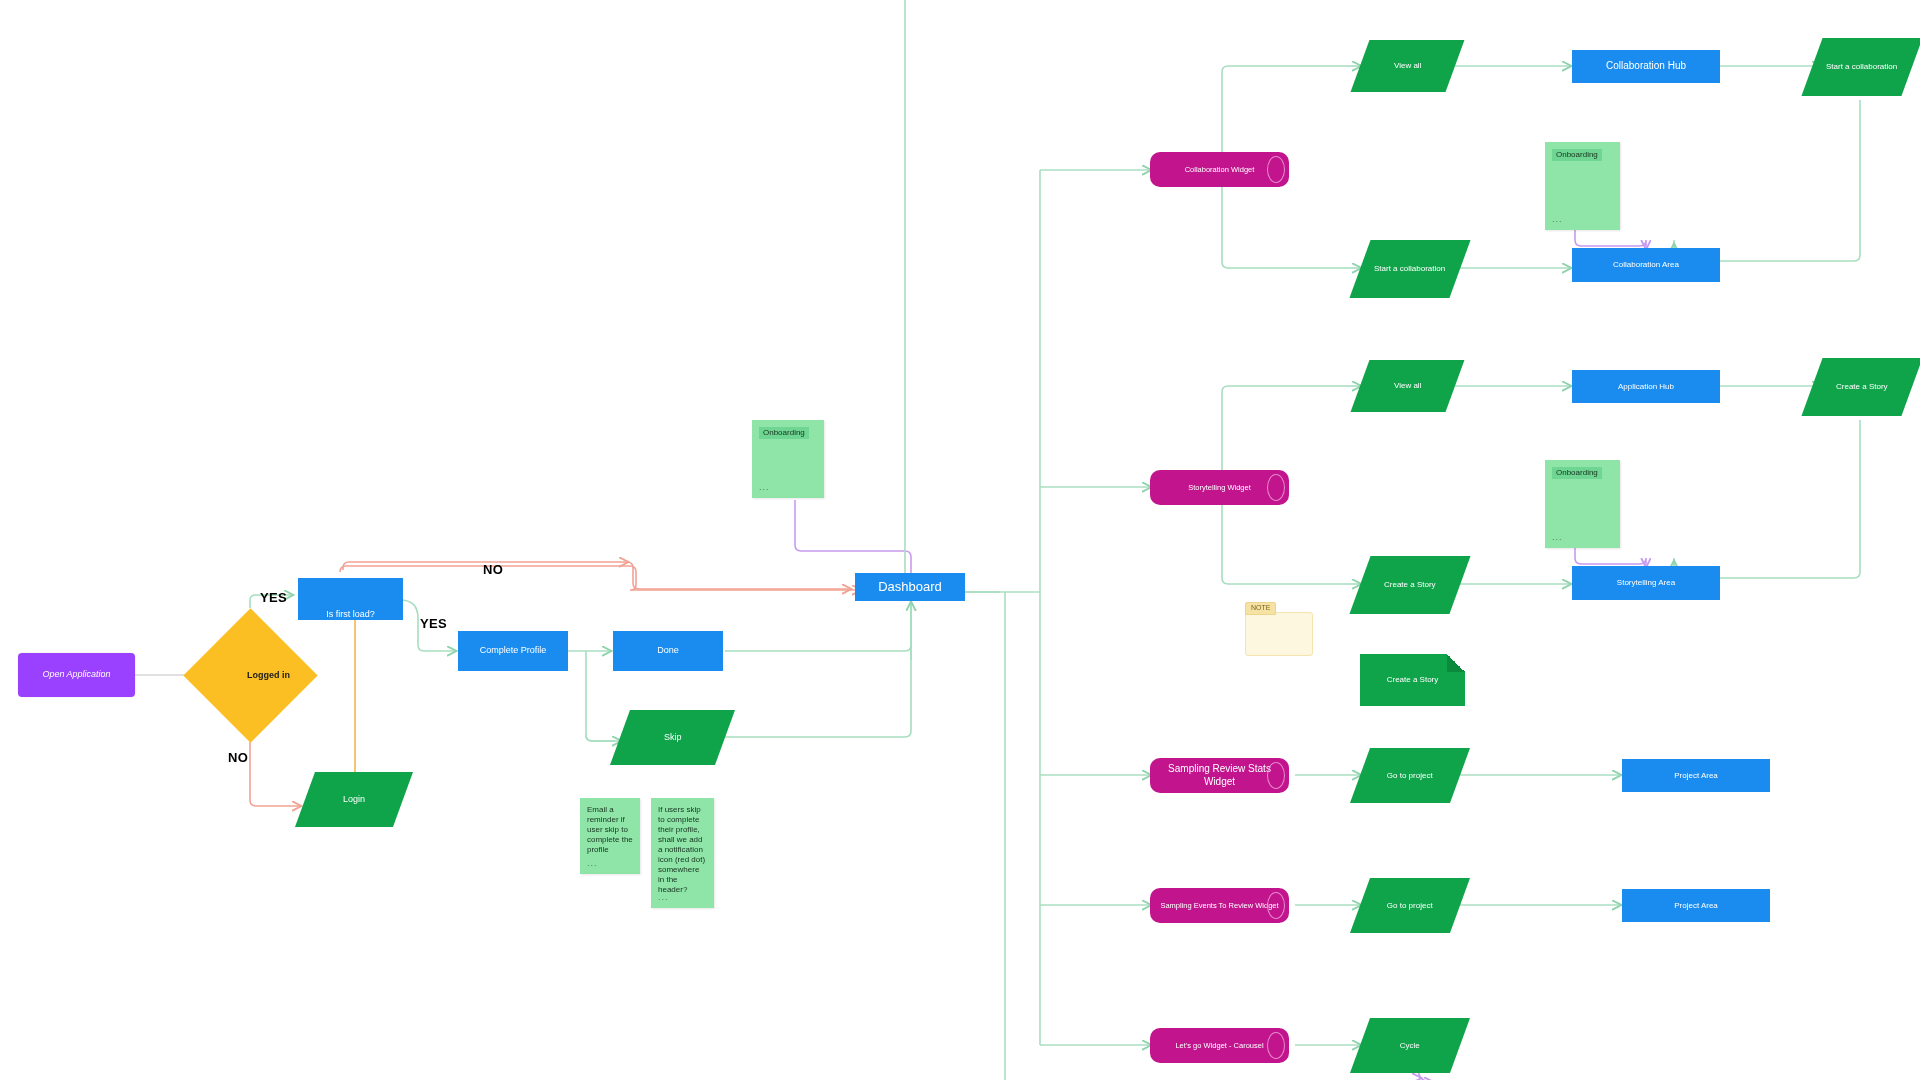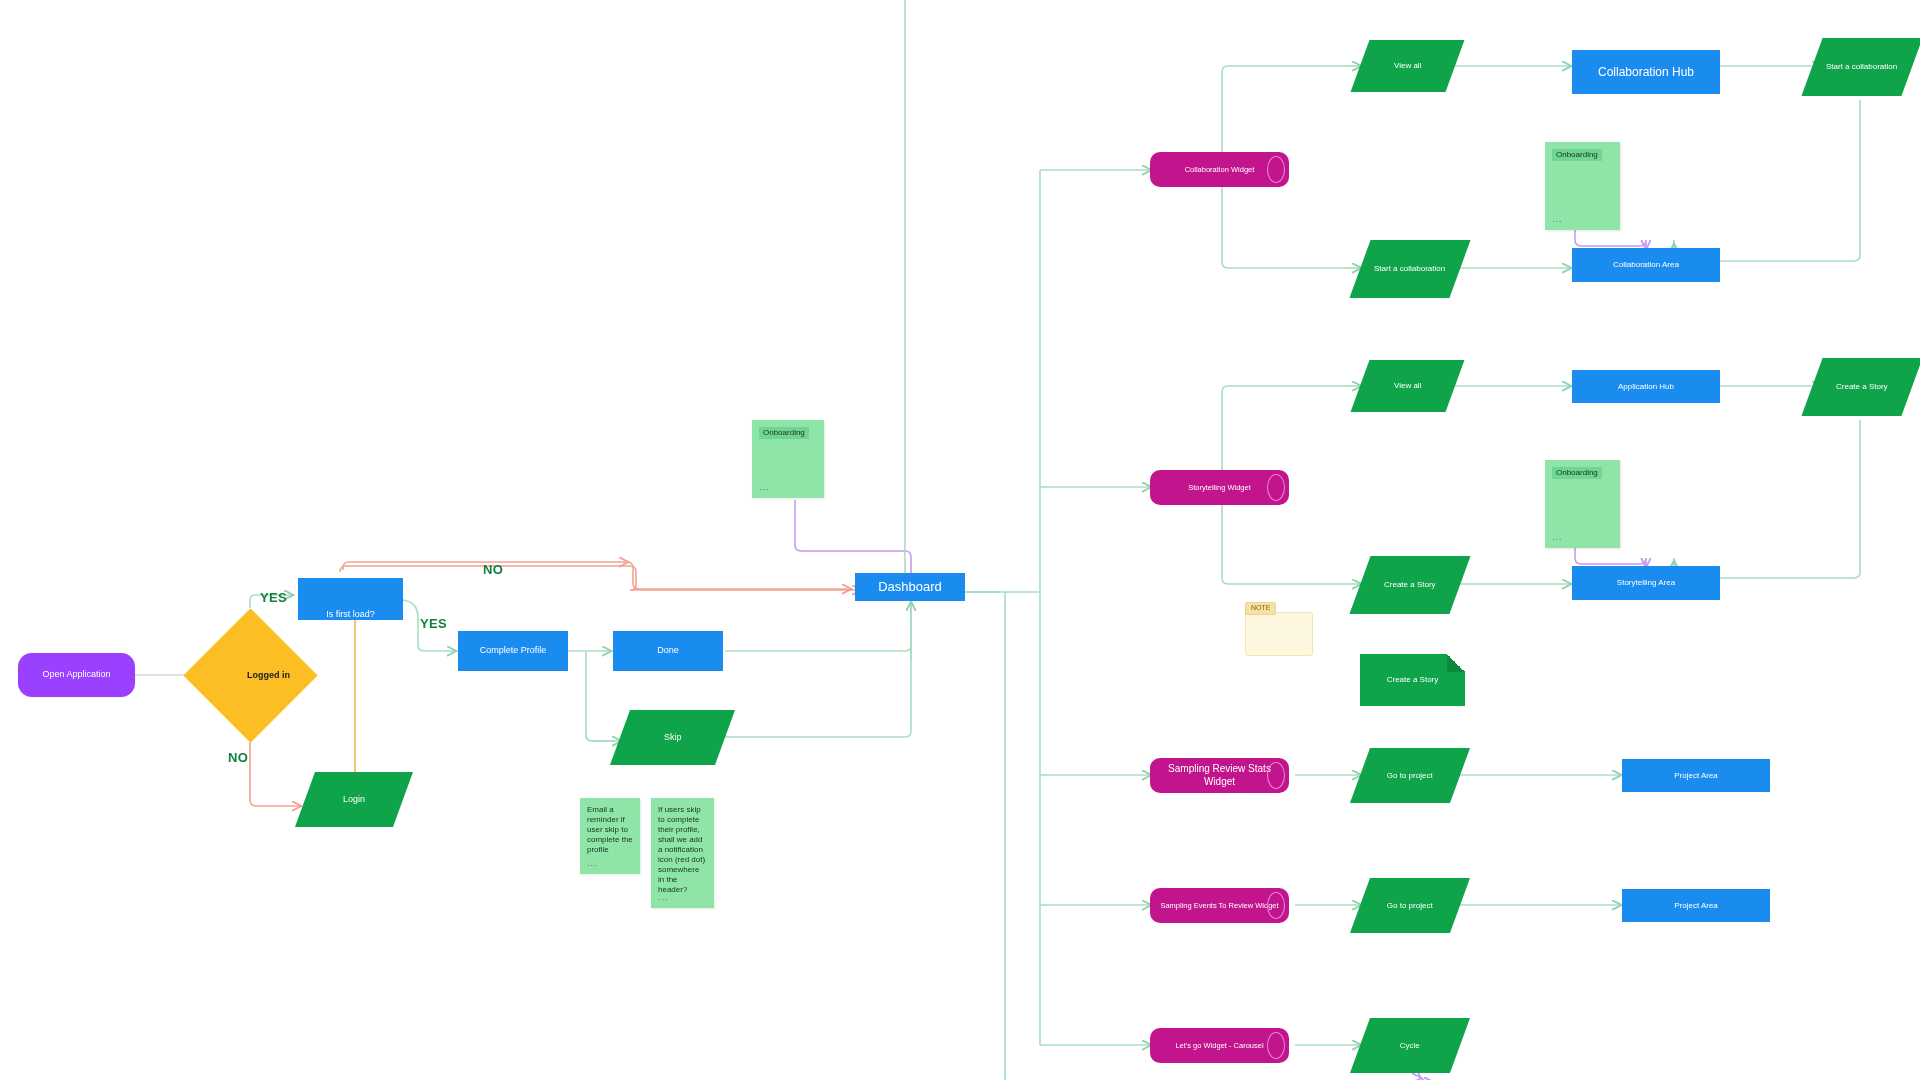--- a/index.html
+++ b/index.html
@@ -5,21 +5,21 @@
   html,body{margin:0;padding:0;background:#ffffff;}
   body{width:1920px;height:1080px;overflow:hidden;font-family:"Liberation Sans",sans-serif;}
   #canvas{position:relative;width:1920px;height:1080px;background:#fff;}
   svg#edges{position:absolute;left:0;top:0;width:1920px;height:1080px;pointer-events:none;}
 
   .node{position:absolute;box-sizing:border-box;display:flex;align-items:center;justify-content:center;
         text-align:center;color:#fff;line-height:1.25;}
   .lbl{display:block;padding:0 6px;}
 
   
-  .n-start{background:#9A40FF;border-radius:14px;box-shadow:0 0 0 1px rgba(0,0,0,.03);}
+  .n-start{background:#9A40FF;border-radius:4px;box-shadow:0 0 0 1px rgba(0,0,0,.03);font-style:italic;}
   
   .n-proc{background:#1A8CF0;}
   
   .n-dec{background:transparent;}
   .n-dec .dia{position:absolute;inset:0;background:#FBBF24;transform:rotate(45deg);}
   .n-dec .lbl{position:relative;z-index:2;color:#1c1c1c;font-weight:600;margin-left:36px;}
   
   .n-para{background:#0FA44A;transform:skewX(-20deg);}
   .n-para .lbl{transform:skewX(20deg);}
   
@@ -33,21 +33,21 @@
   .n-note{background:#8FE5A8;color:#1b3a23;align-items:flex-start;justify-content:flex-start;
         text-align:left;box-shadow:1px 1px 2px rgba(0,0,0,.10);}
   .n-note .lbl{padding:7px 7px 0 7px;font-size:8px;color:#16341f;}
   .n-note .dots{position:absolute;left:7px;bottom:5px;font-size:9px;color:#4e7a5c;letter-spacing:1px;}
   .n-note.titled .lbl{background:#6fd592;display:inline-block;padding:1px 4px;margin:7px 0 0 7px;font-size:8px;}
   
   .n-card{background:#FEF7E0;border:1px solid #F3E4B0;border-radius:3px;}
   .n-card .tab{position:absolute;left:-1px;top:-11px;background:#F6E2A3;border:1px solid #EDD48C;
         border-radius:2px 2px 0 0;padding:1px 5px;font-size:7px;color:#7a6420;}
 
-  .t-lbl{position:absolute;color:#15803d;font-weight:700;font-size:13px;letter-spacing:.3px;}
+  .t-lbl{position:absolute;color:#000000;font-weight:700;font-size:13px;letter-spacing:.3px;}
 </style>
 </head>
 <body>
 
 <div id="canvas">
 
   <svg id="edges" viewBox="0 0 1920 1080">
     <defs>
       <marker id="ag" markerWidth="7" markerHeight="7" refX="5" refY="3" orient="auto">
         <path d="M0,0 L6,3 L0,6" fill="none" stroke="#8FD3AC" stroke-width="1.2"></path>
@@ -231,21 +231,21 @@
 
   <div class="node n-db" style="left:1150px;top:1028px;width:139px;height:35px;font-size:7.5px;">
     <span class="lbl">Let's go Widget - Carousel</span>
     <span class="cap"></span>
   </div>
 
   <div class="node n-para" style="left:1360px;top:40px;width:95px;height:52px;font-size:8px;">
     <span class="lbl">View all</span>
   </div>
 
-  <div class="node n-proc" style="left:1572px;top:50px;width:148px;height:44px;font-size:12px;">
+  <div class="node n-proc" style="left:1572px;top:50px;width:148px;height:33px;font-size:10px;">
     <span class="lbl">Collaboration Hub</span>
   </div>
 
   <div class="node n-para" style="left:1812px;top:38px;width:100px;height:58px;font-size:8px;">
     <span class="lbl">Start a collaboration</span>
   </div>
 
   <div class="node n-para" style="left:1360px;top:240px;width:100px;height:58px;font-size:8px;">
     <span class="lbl">Start a collaboration</span>
   </div>

